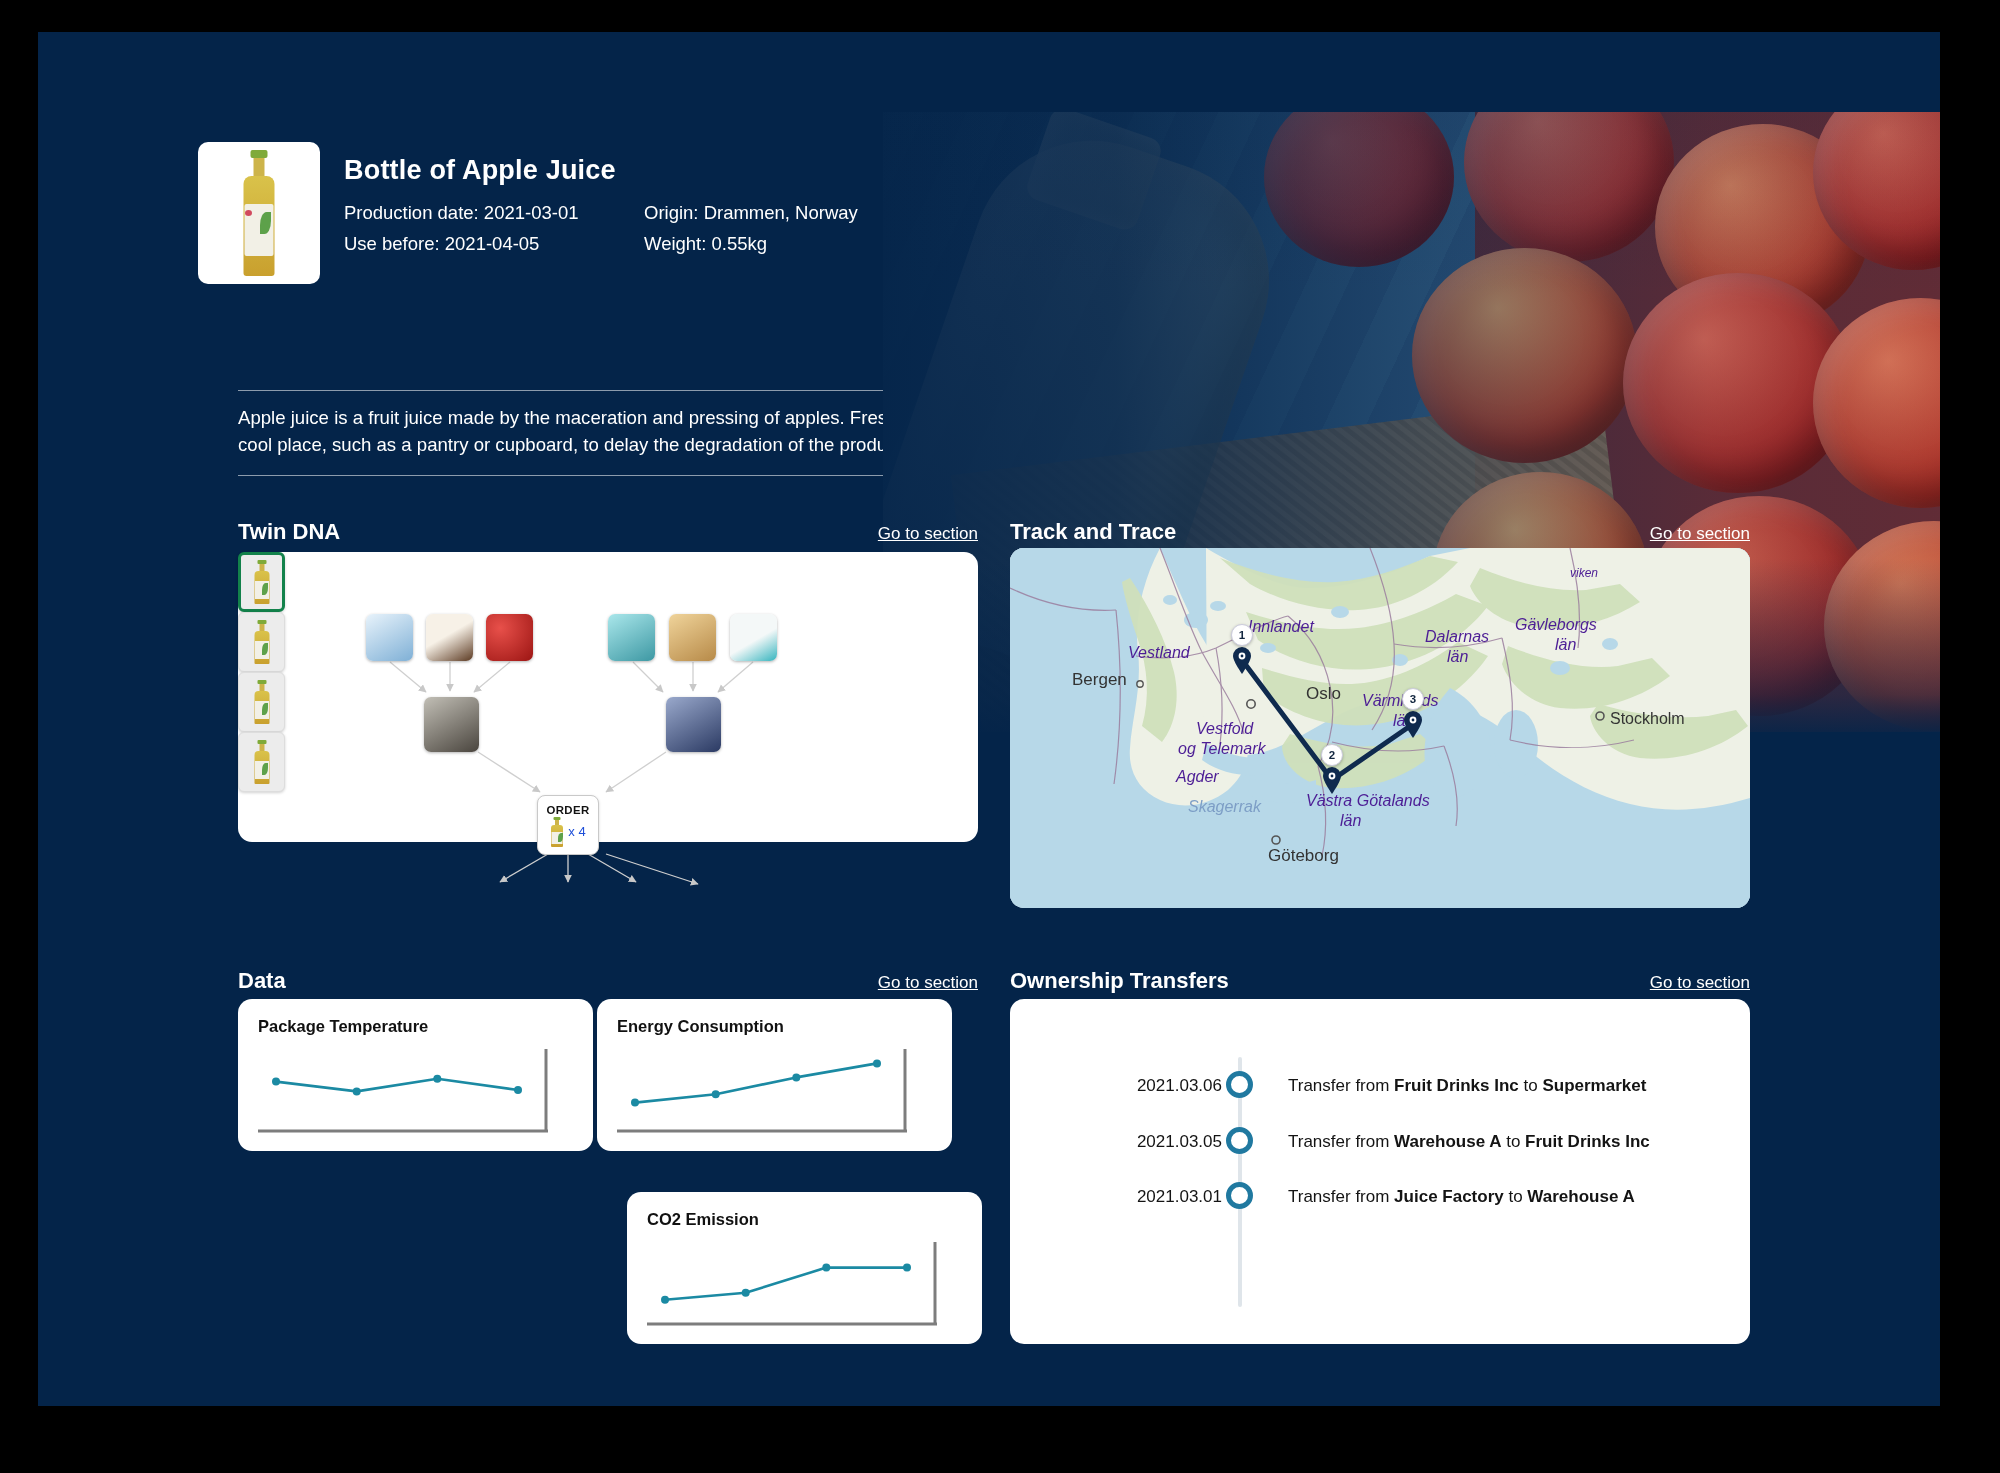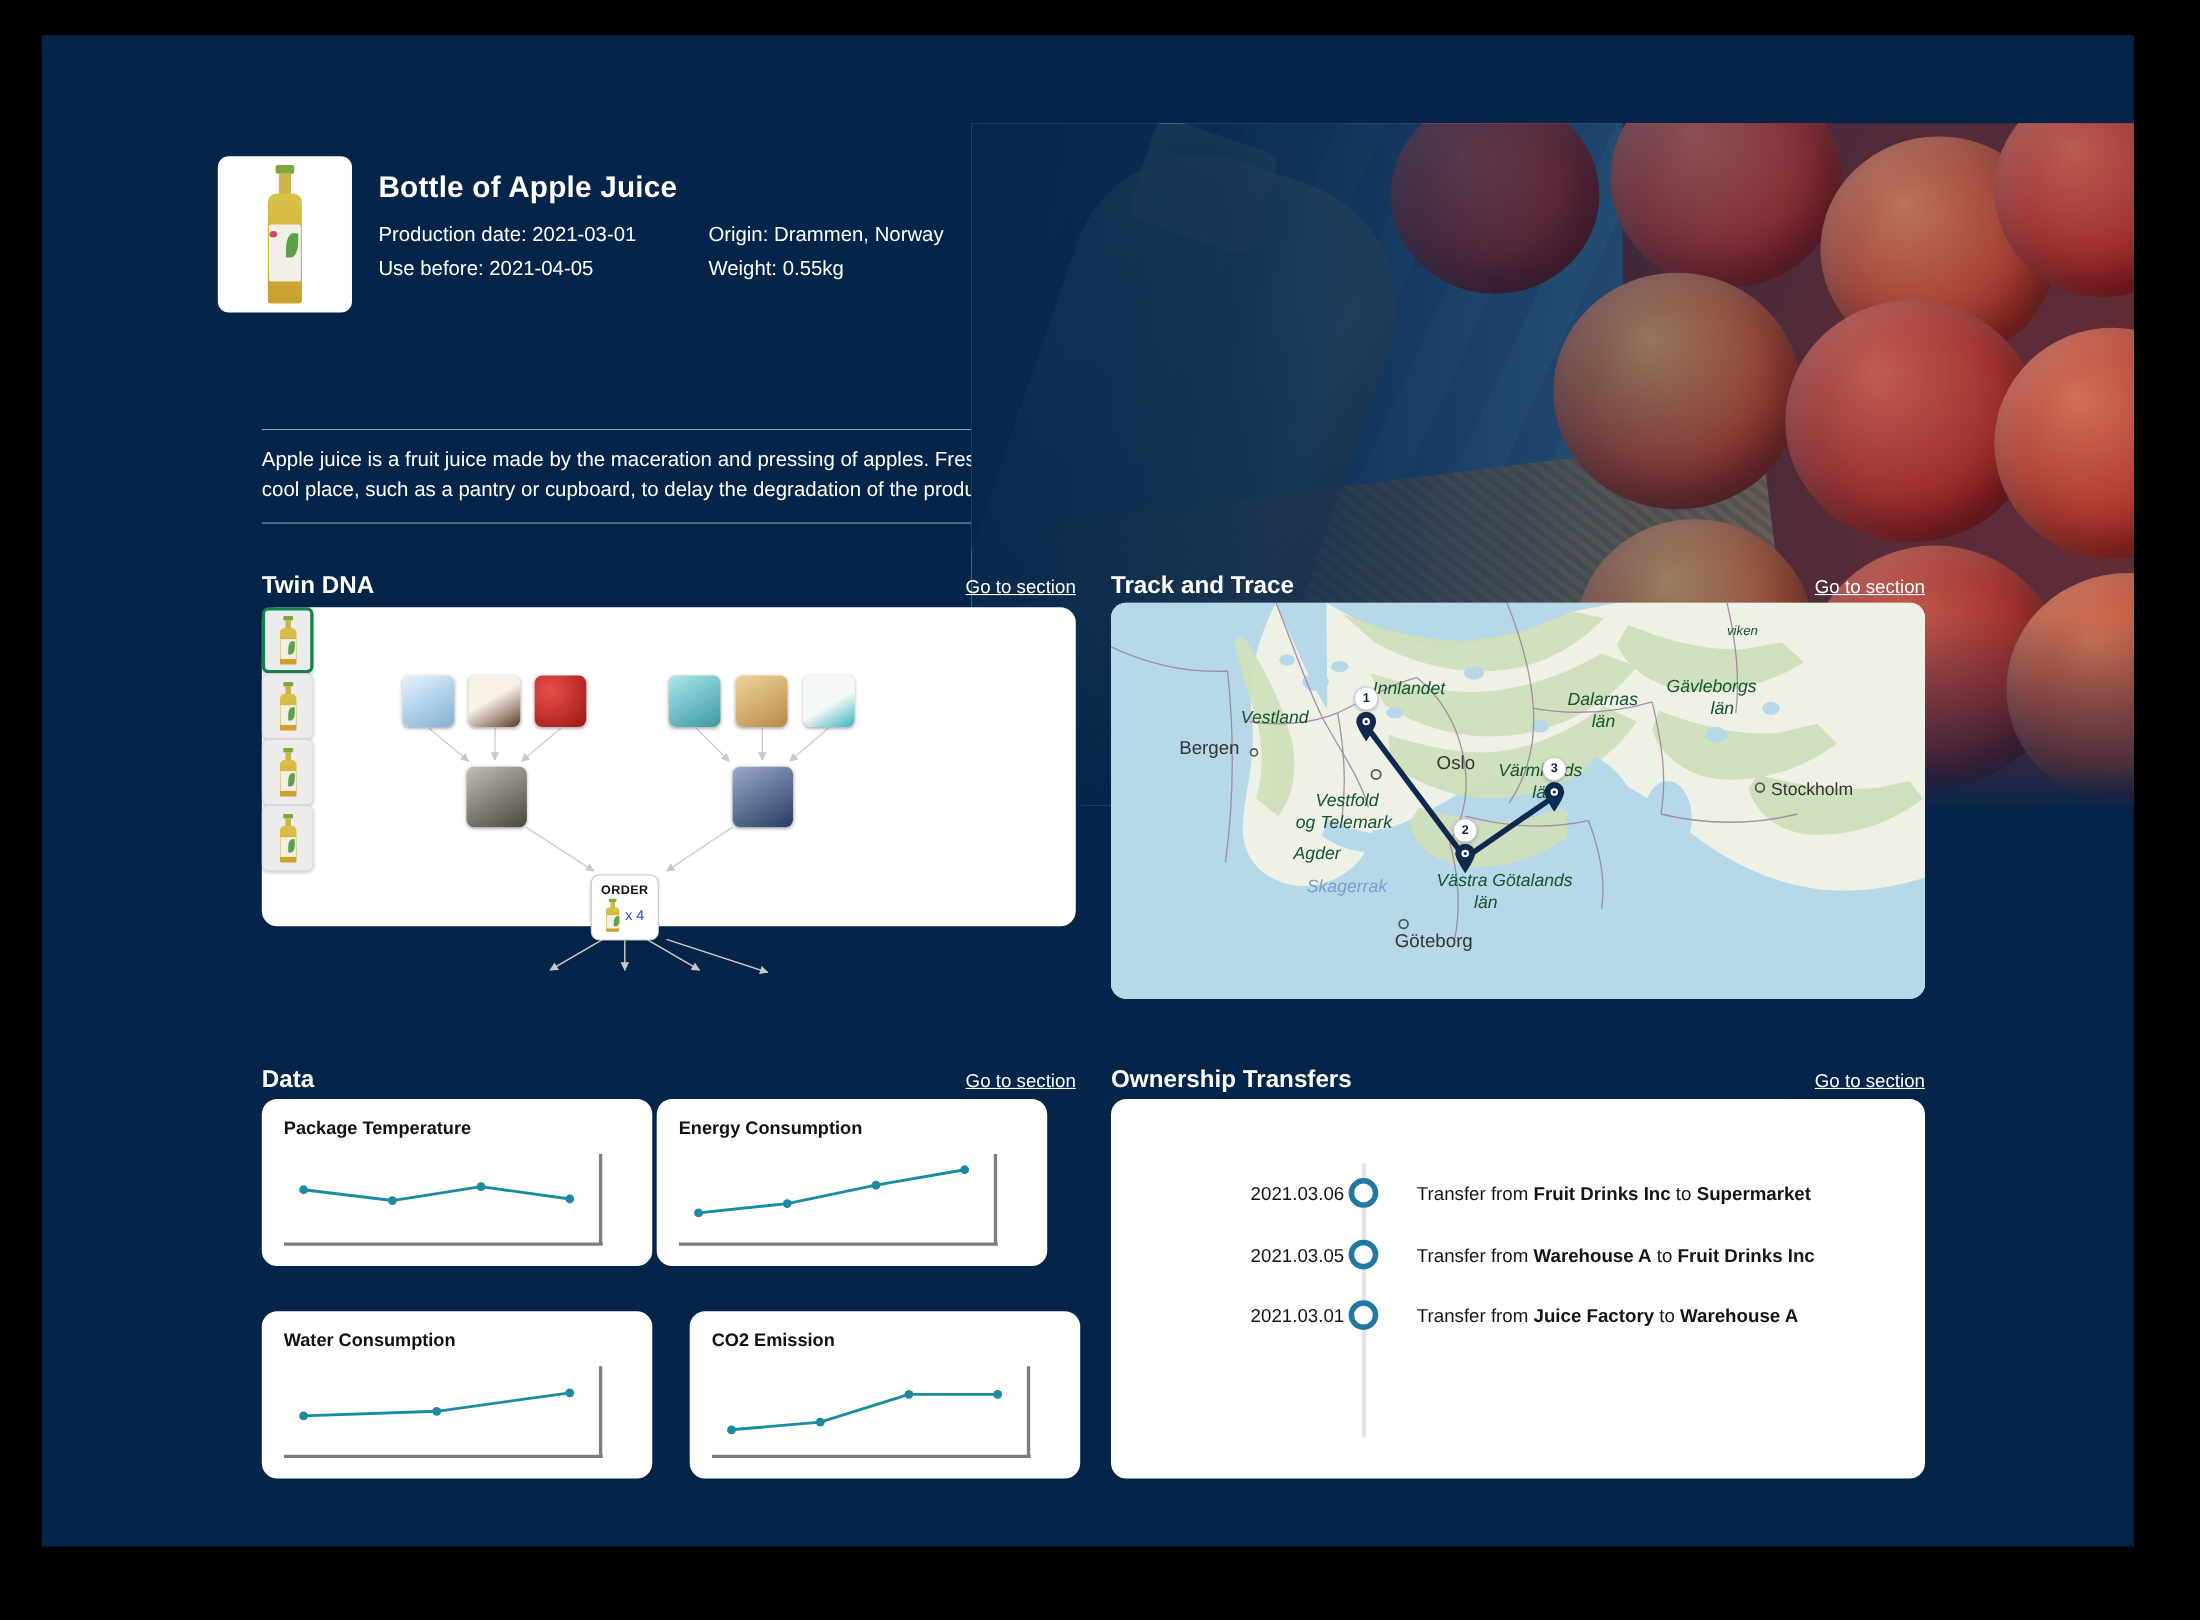--- a/index.html
+++ b/index.html
@@ -184,21 +184,21 @@
   .mb .cap { position:absolute; left:50%; transform:translateX(-50%); top:0; background:#7faa3a; border-radius:1px;}
   .mb .body { position:absolute; left:50%; transform:translateX(-50%); background: linear-gradient(180deg,#d9c24a,#c9a02e); }
   .mb .neck { position:absolute; left:50%; transform:translateX(-50%); background:#cdb44a; }
   .mb .lbl { position:absolute; left:50%; transform:translateX(-50%); background:#f2f0e6; }
   .mb .leaf { position:absolute; background:#5da14a; border-radius: 60% 0 60% 0; }
 
   
   #map-head { left: 972px; top: 487px; width: 740px; }
   #map-card { left: 972px; top: 516px; width: 740px; height: 360px; overflow: hidden; }
   .map { position:absolute; inset:0; background:#b7d8e8; }
-  .map-label { position:absolute; font-style: italic; color:#14532d; font-size: 12px; white-space:nowrap;}
+  .map-label { position:absolute; font-style: italic; color:#4c1d95; font-size: 12px; white-space:nowrap;}
   .map-label.city { font-style: normal; color:#333; font-size: 14.5px;}
   .map-label.big { font-size: 16px; }
   .pin { position:absolute; width:20px; height:27px; z-index:6; }
   .pin-badge {
     position:absolute; top:-23px; left:50%; transform:translateX(-50%);
     width:22px; height:22px; border-radius:50%; background:#fff;
     border:1px solid #ccd; color:#12263f; font-size:11.5px; font-weight:700;
     display:flex; align-items:center; justify-content:center;
     box-shadow:0 1px 3px rgba(0,0,0,.25);
   }
@@ -555,33 +555,20 @@
       <polyline class="series" fill="none" stroke="#1b8aa3" stroke-width="2.6" stroke-linejoin="round" points="18.0,59.6 98.7,51.2 179.3,34.4 260.0,20.4"></polyline>
       <g class="dots">
           <circle cx="18.0" cy="59.6" r="4" fill="#1b8aa3"></circle>
           <circle cx="98.7" cy="51.2" r="4" fill="#1b8aa3"></circle>
           <circle cx="179.3" cy="34.4" r="4" fill="#1b8aa3"></circle>
           <circle cx="260.0" cy="20.4" r="4" fill="#1b8aa3"></circle>
         </g>
     </svg>
   </div>
 
-  <div class="card chart-card" id="chart-2">
-    <div class="chart-title">Water Consumption</div>
-    <svg class="chart-svg" width="315" height="96">
-      <line x1="0" y1="88" x2="290" y2="88" stroke="#7d7d7d" stroke-width="3"></line>
-      <line x1="288" y1="6" x2="288" y2="88" stroke="#7d7d7d" stroke-width="3"></line>
-      <polyline class="series" fill="none" stroke="#1b8aa3" stroke-width="2.6" stroke-linejoin="round" points="18.0,51.2 139.0,47.0 260.0,30.2"></polyline>
-      <g class="dots">
-          <circle cx="18.0" cy="51.2" r="4" fill="#1b8aa3"></circle>
-          <circle cx="139.0" cy="47.0" r="4" fill="#1b8aa3"></circle>
-          <circle cx="260.0" cy="30.2" r="4" fill="#1b8aa3"></circle>
-        </g>
-    </svg>
-  </div>
 
   <div class="card chart-card" id="chart-3">
     <div class="chart-title">CO2 Emission</div>
     <svg class="chart-svg" width="315" height="96">
       <line x1="0" y1="88" x2="290" y2="88" stroke="#7d7d7d" stroke-width="3"></line>
       <line x1="288" y1="6" x2="288" y2="88" stroke="#7d7d7d" stroke-width="3"></line>
       <polyline class="series" fill="none" stroke="#1b8aa3" stroke-width="2.6" stroke-linejoin="round" points="18.0,63.8 98.7,56.8 179.3,31.6 260.0,31.6"></polyline>
       <g class="dots">
           <circle cx="18.0" cy="63.8" r="4" fill="#1b8aa3"></circle>
           <circle cx="98.7" cy="56.8" r="4" fill="#1b8aa3"></circle>

